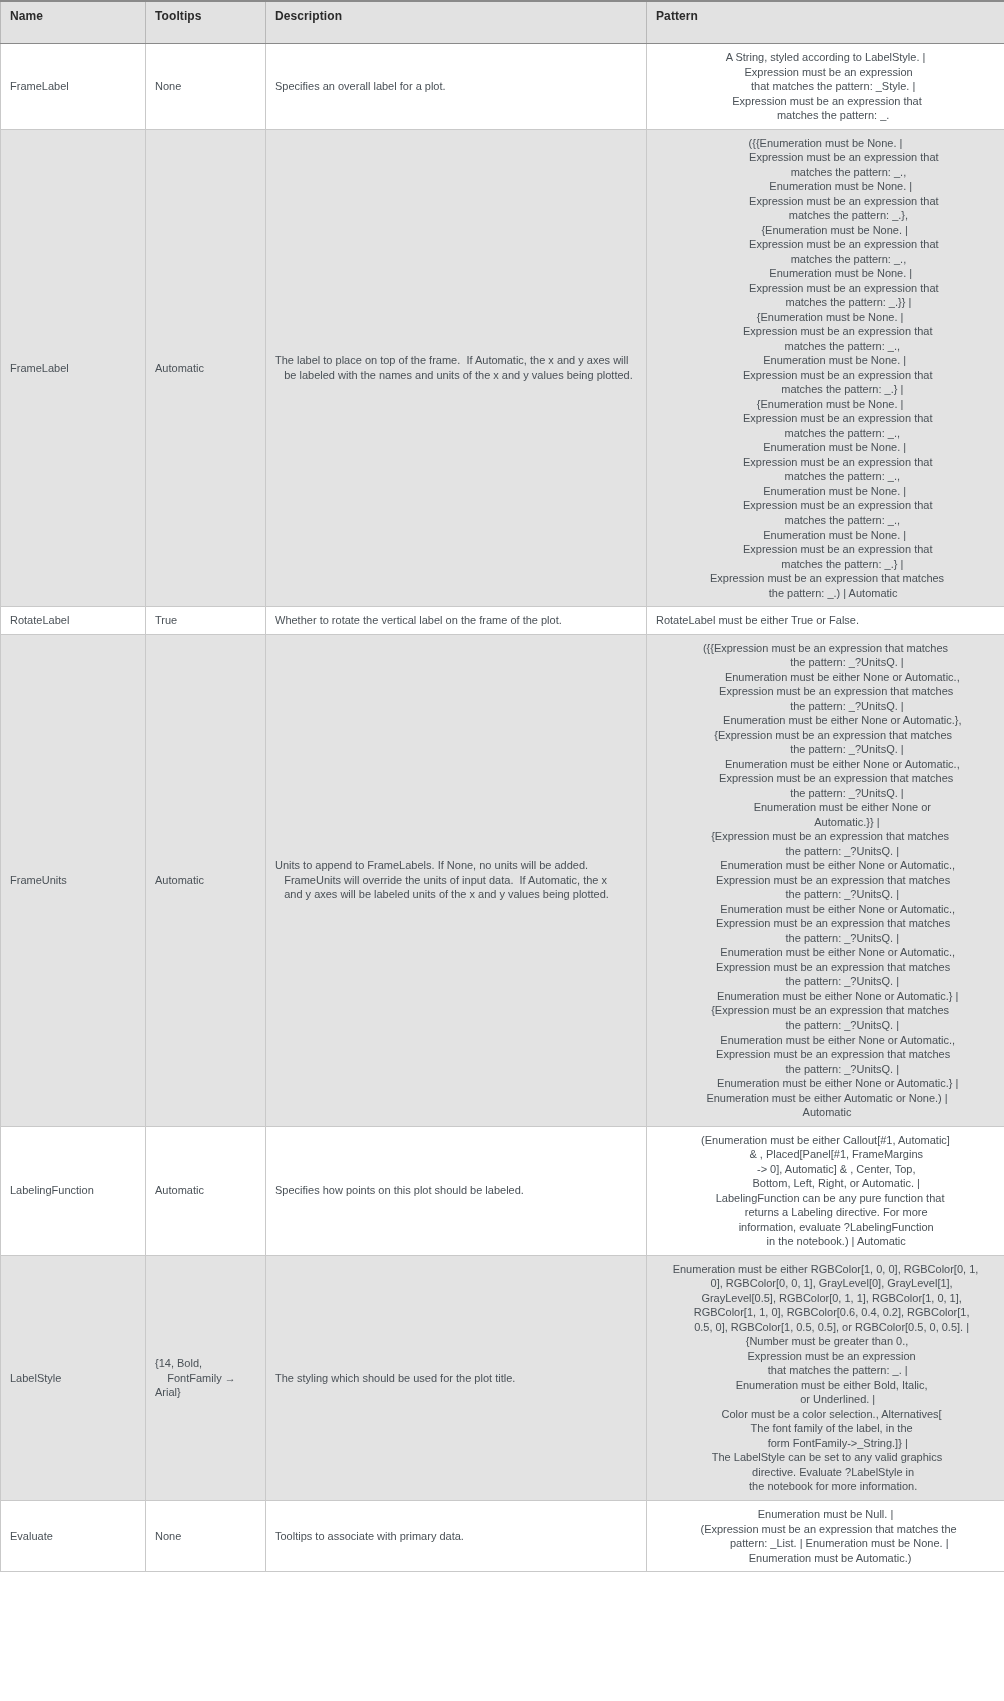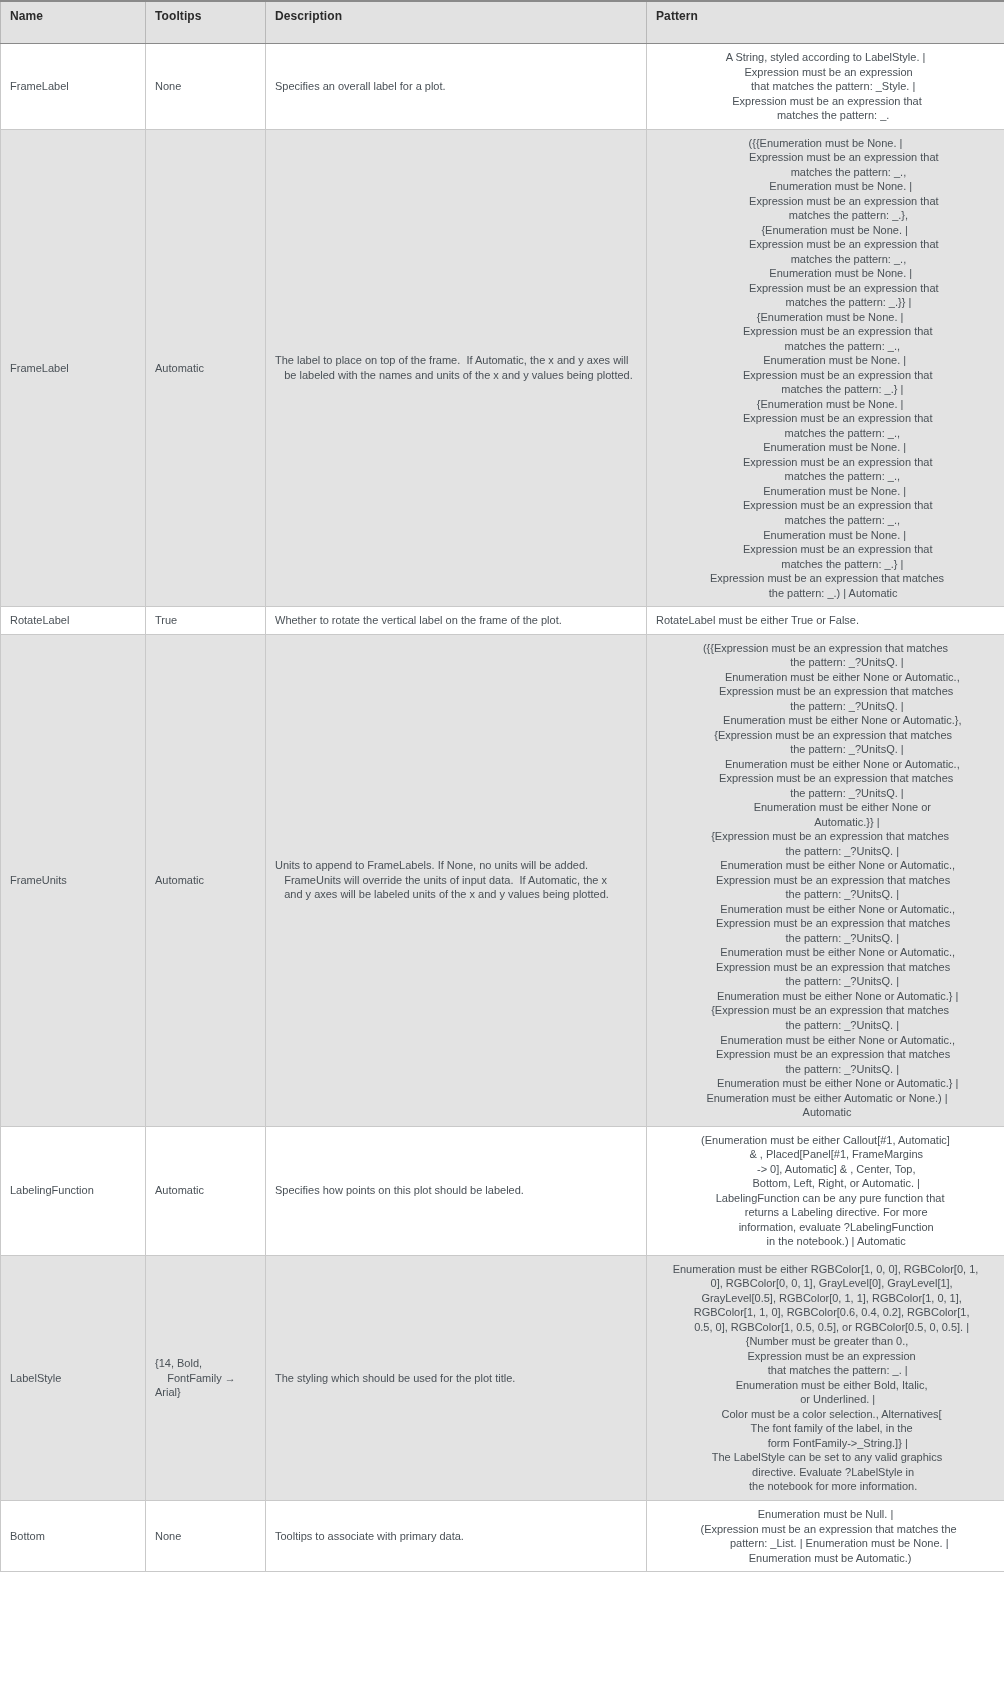--- a/index.html
+++ b/index.html
@@ -216,21 +216,21 @@
         or Underlined. |
     Color must be a color selection., Alternatives[
     The font family of the label, in the
         form FontFamily-&gt;_String.]} |
  The LabelStyle can be set to any valid graphics
      directive. Evaluate ?LabelStyle in
      the notebook for more information.</span></td>
     </tr>
 
     <tr class="plain">
-      <td class="cell-name"><span class="hang">Bottom</span></td>
+      <td class="cell-name"><span class="hang">Evaluate</span></td>
       <td class="cell-default"><span class="hang">None</span></td>
       <td class="cell-desc"><span class="hang">Tooltips to associate with primary data.</span></td>
       <td class="cell-pattern"><span class="hang">Enumeration must be Null. |
   (Expression must be an expression that matches the
          pattern: _List. | Enumeration must be None. |
    Enumeration must be Automatic.)</span></td>
     </tr>
 
   </tbody>
 </table>

